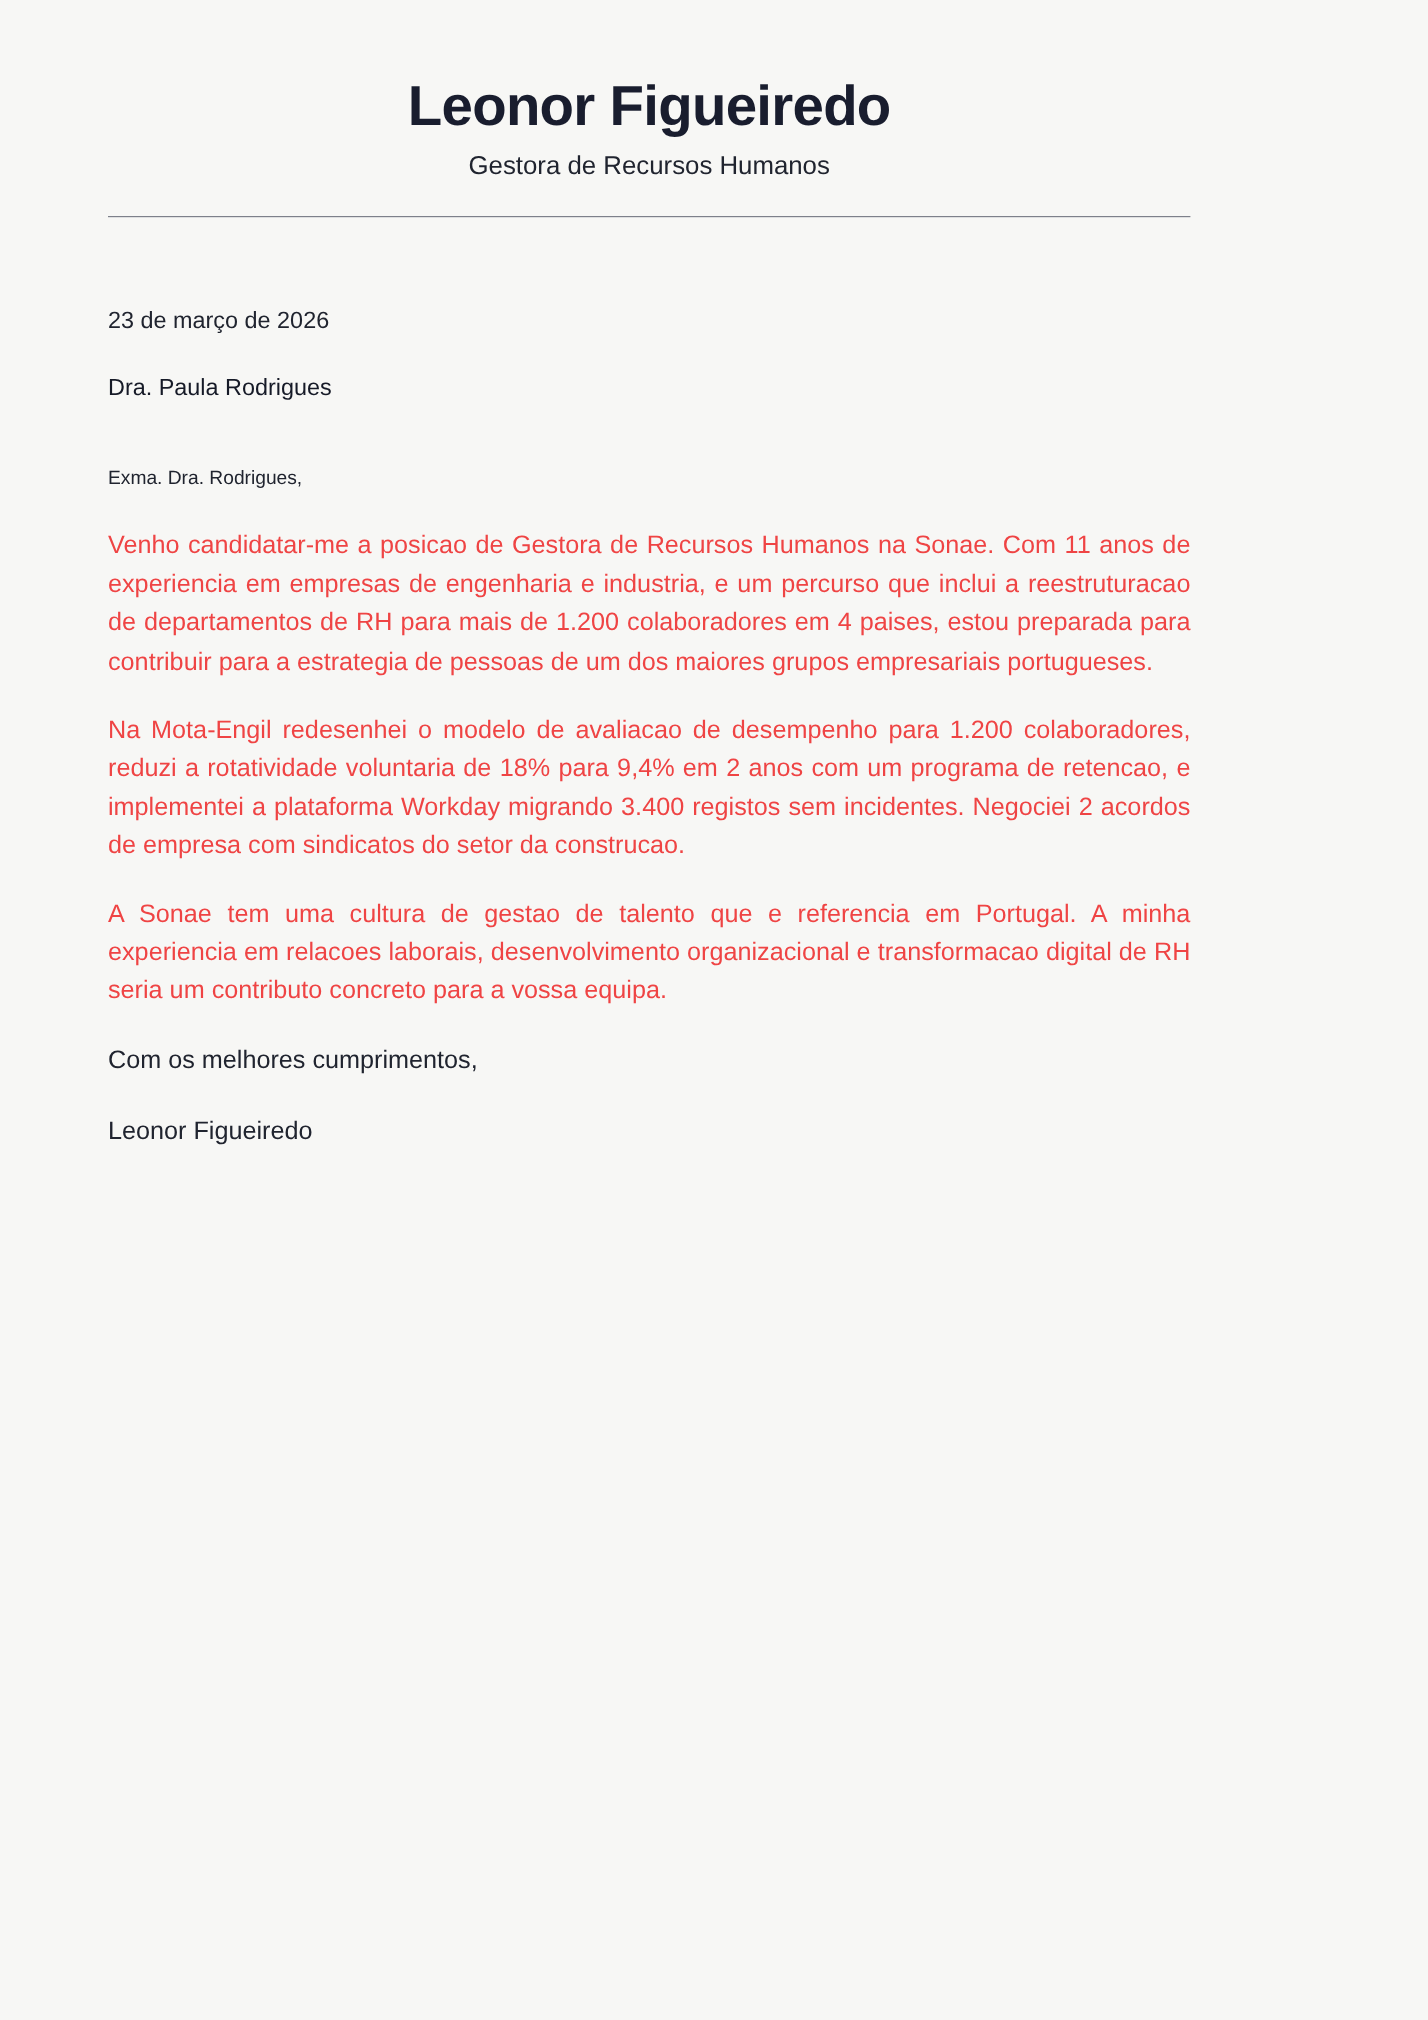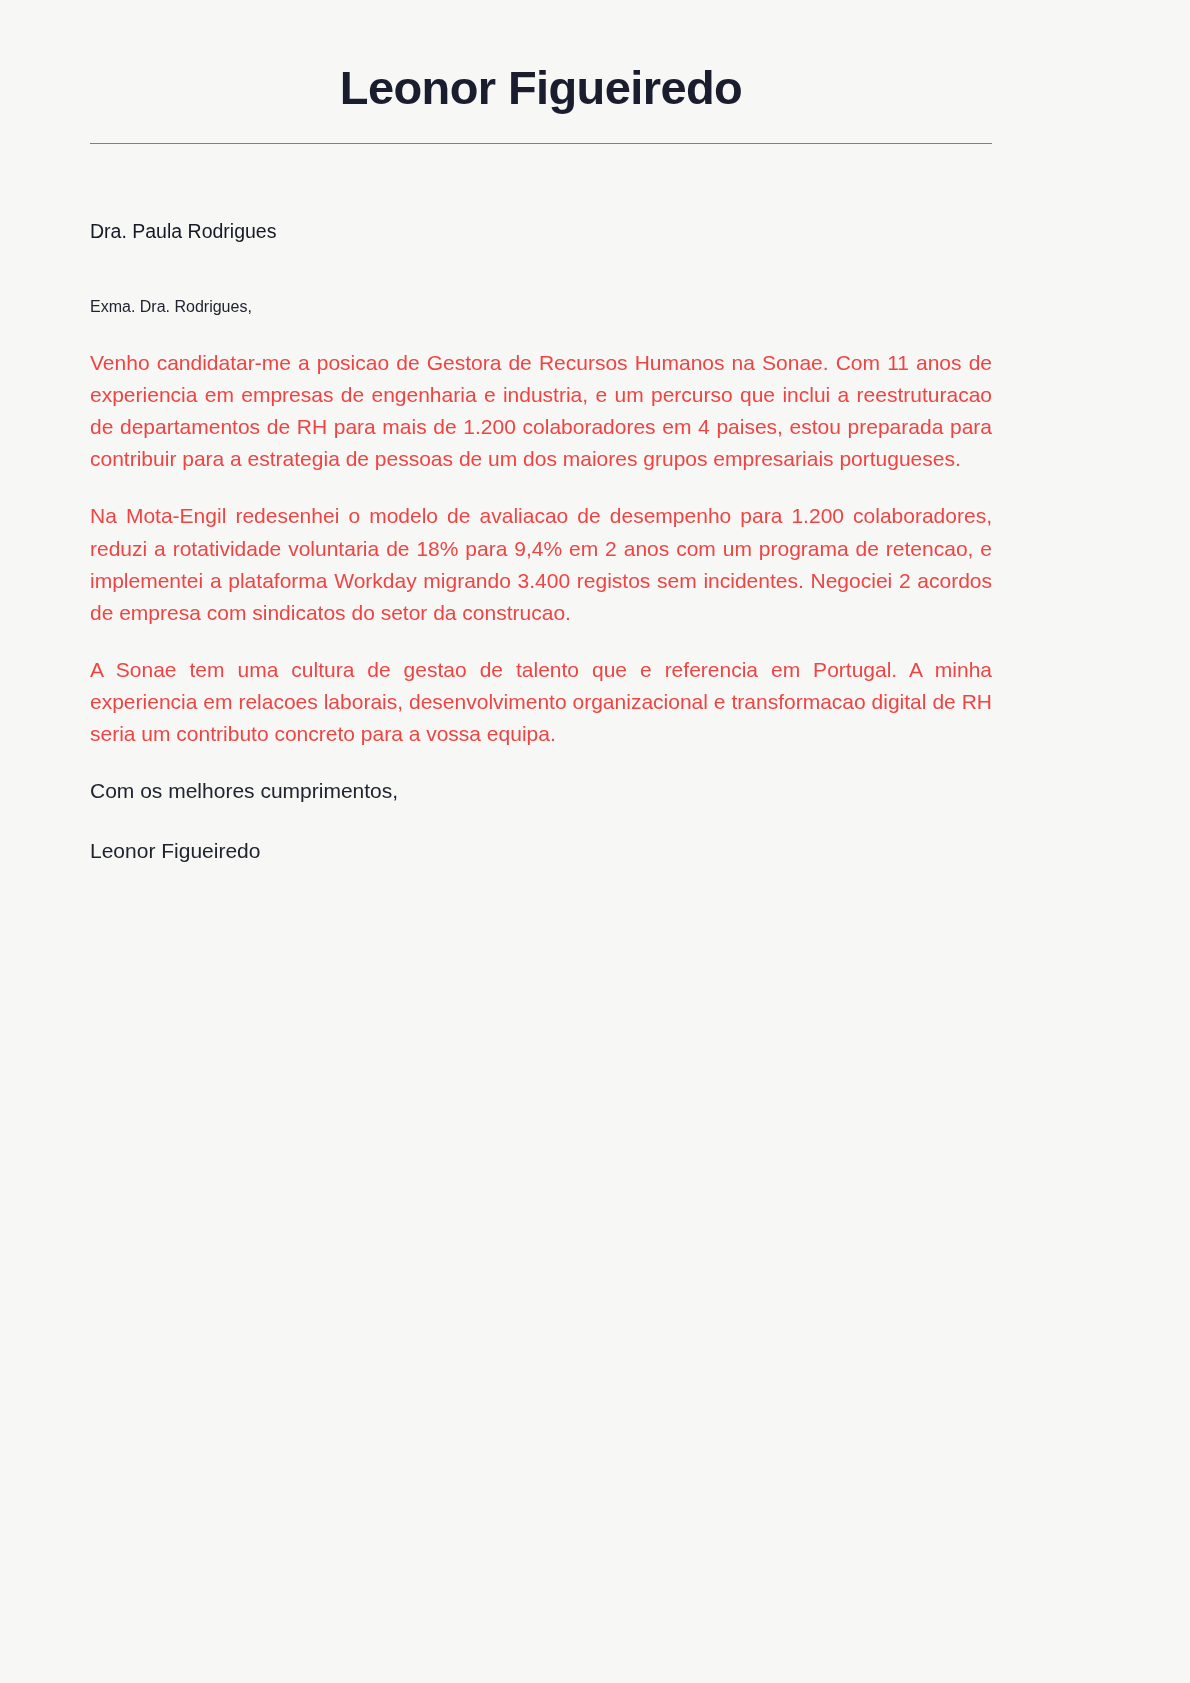--- a/index.html
+++ b/index.html
@@ -125,24 +125,26 @@
   }
 </style>
 </head>
 <body>
 
 <div class="page">
   <div class="sheet">
 
     <div class="letter-header">
       <h1 class="cand-name">Leonor Figueiredo</h1>
+      <div class="cand-title">Gestora de Recursos Humanos</div>
       <hr class="rule">
     </div>
 
     <div class="meta-block">
+      <div class="letter-date">23 de março de 2026</div>
       <div class="recipient-name">Dra. Paula Rodrigues</div>
     </div>
 
     <div class="letter-body">
       <p class="salutation">Exma. Dra. Rodrigues,</p>
       <p class="para">Venho candidatar-me a posicao de Gestora de Recursos Humanos na Sonae. Com 11 anos de experiencia em empresas de engenharia e industria, e um percurso que inclui a reestruturacao de departamentos de RH para mais de 1.200 colaboradores em 4 paises, estou preparada para contribuir para a estrategia de pessoas de um dos maiores grupos empresariais portugueses.</p>
       <p class="para">Na Mota-Engil redesenhei o modelo de avaliacao de desempenho para 1.200 colaboradores, reduzi a rotatividade voluntaria de 18% para 9,4% em 2 anos com um programa de retencao, e implementei a plataforma Workday migrando 3.400 registos sem incidentes. Negociei 2 acordos de empresa com sindicatos do setor da construcao.</p>
       <p class="para">A Sonae tem uma cultura de gestao de talento que e referencia em Portugal. A minha experiencia em relacoes laborais, desenvolvimento organizacional e transformacao digital de RH seria um contributo concreto para a vossa equipa.</p>
       <p class="closing">Com os melhores cumprimentos,</p>
       <p class="signature">Leonor Figueiredo</p>

